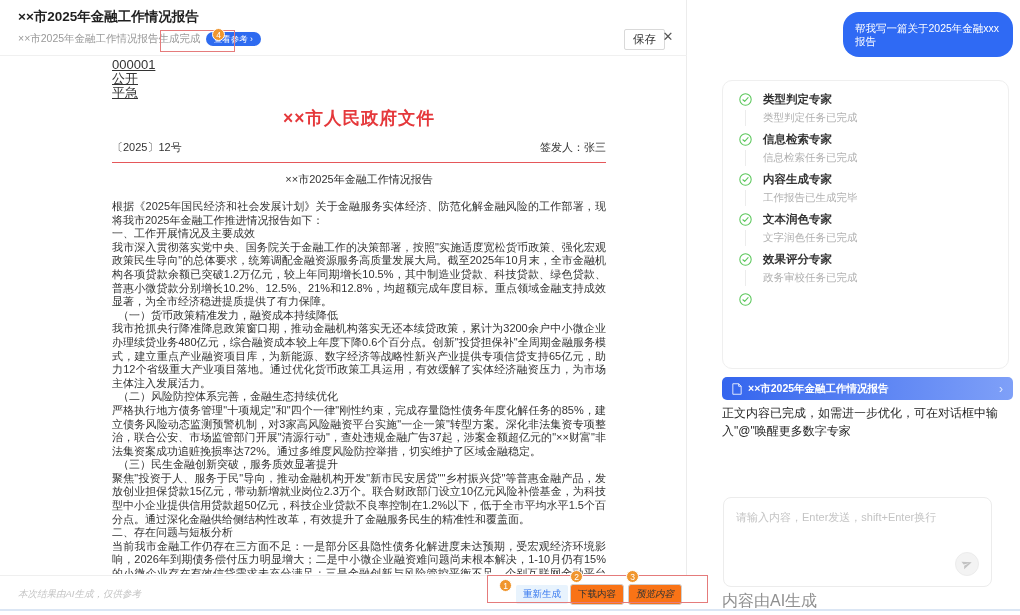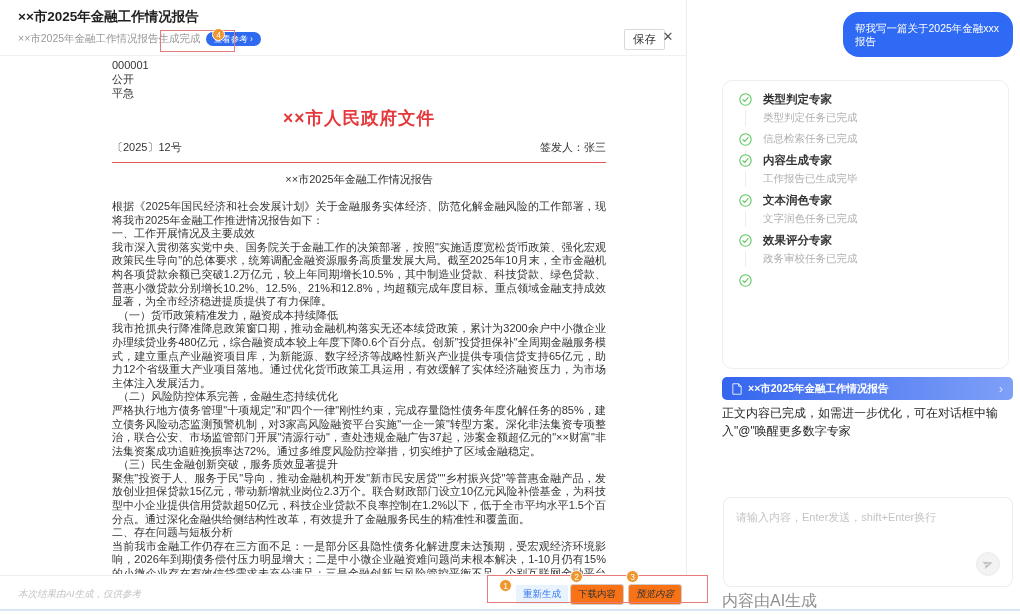--- a/index.html
+++ b/index.html
@@ -10,21 +10,21 @@
   .doc-panel { position:absolute; left:0; top:0; width:687px; height:610px; background:#fff; border-right:1px solid #ececec; }
   .panel-title { position:absolute; left:18px; top:8px; font-size:13.5px; font-weight:bold; color:#1f1f1f; }
   .status-row { position:absolute; left:18px; top:30px; height:18px; display:flex; align-items:center; }
   .status-text { font-size:10.5px; color:#999; }
   .ref-pill { margin-left:5px; background:#2e6bf0; color:#fff; font-size:8.5px; padding:2.5px 8px; border-radius:9px; border:none; cursor:pointer; line-height:1; }
   .header-sep { position:absolute; left:0; top:55px; width:687px; height:1px; background:#f0f0f0; }
   .save-btn { position:absolute; left:624px; top:29px; font-size:11.5px; color:#333; background:#fff; border:1px solid #d9d9d9; border-radius:2px; padding:2px 8px; cursor:pointer; }
   .close-x { position:absolute; left:660px; top:29px; font-size:13px; color:#555; cursor:pointer; width:16px; text-align:center; }
 
   .doc-content { position:absolute; left:112px; top:58px; width:494px; height:516px; overflow:hidden; color:#333; }
-  .meta-line { font-size:11px; line-height:14px; color:#333; }
+  .meta-line { font-size:13px; line-height:14px; color:#333;text-decoration:underline; }
   .red-title { text-align:center; font-size:17.5px; font-weight:bold; color:#e5383b; margin:6px 0 10px; letter-spacing:1px; }
   .num-row { display:flex; justify-content:space-between; font-size:11px; margin-bottom:7px; }
   .red-line { border:none; border-top:1.5px solid #e5575a; margin-bottom:9px; }
   .doc-subtitle { text-align:center; font-size:11px; margin-bottom:13px; color:#333; }
   .doc-body { font-size:11px; line-height:13.6px; text-align:justify; }
   .doc-body .p, .doc-body .h { margin:0; }
   .doc-body .h2 { padding-left:6px; }
 
   .bottom-bar { position:absolute; left:0; top:575px; width:687px; height:34px; border-top:1px solid #efefef; background:#fff; }
   .disclaimer { position:absolute; left:18px; top:588px; font-size:9.5px; font-style:italic; color:#c3c3c3; }
@@ -54,21 +54,21 @@
   .expert .etitle { font-size:11.5px; font-weight:bold; color:#333; line-height:13px; }
   .expert .estatus { font-size:10.5px; color:#b0b0b0; margin-top:6px; line-height:11px; }
 
   .doc-link-bar { position:absolute; left:722px; top:377px; width:291px; height:23px; border-radius:5px; background:linear-gradient(90deg,#3465ee,#7fa0f8); display:flex; align-items:center; padding:0 10px; cursor:pointer; }
   .doc-link-bar .dicon { width:10px; height:12px; flex:none; }
   .doc-link-text { flex:1; color:#fff; font-size:10.5px; font-weight:bold; margin-left:6px; white-space:nowrap; overflow:hidden; }
   .doc-link-chev { color:#dbe6ff; font-size:12px; }
 
   .completion-note { position:absolute; left:722px; top:404px; width:294px; font-size:12px; line-height:18px; color:#1f1f1f; }
 
-  .input-box { position:absolute; left:723px; top:497px; width:290px; height:90px; border:1px solid #ececec; border-radius:8px; background:#fff; }
+  .input-box { position:absolute; left:723px; top:497px; width:269px; height:90px; border:1px solid #ececec; border-radius:8px; background:#fff; }
   .input-box textarea { width:100%; height:60px; border:none; outline:none; resize:none; font-family:"Liberation Sans", sans-serif; font-size:11px; color:#333; padding:12px 12px 0; background:transparent; }
   .input-box textarea::placeholder { color:#c4c4c4; }
   .send-btn { position:absolute; right:12px; bottom:10px; width:24px; height:24px; border-radius:50%; background:#f3f3f3; border:1px solid #ececec; display:flex; align-items:center; justify-content:center; cursor:pointer; }
   .ai-note { position:absolute; left:722px; top:591px; width:291px; text-align:left; font-size:16px; color:#8f8f8f; }
 </style>
 </head>
 <body>
 
 <div class="page">
 
@@ -137,20 +137,21 @@
           <path d="M4.8 8.3 L7 10.4 L11.2 5.7" fill="none" stroke="#5bc75b" stroke-width="1.3" stroke-linecap="round" stroke-linejoin="round"></path>
         </svg>
       <div class="etitle">类型判定专家</div>
       <div class="estatus">类型判定任务已完成</div>
     </div>
     <div class="expert">
       <svg class="eicon" viewBox="0 0 16 16">
           <circle cx="8" cy="8" r="7" fill="none" stroke="#5bc75b" stroke-width="1.3"></circle>
           <path d="M4.8 8.3 L7 10.4 L11.2 5.7" fill="none" stroke="#5bc75b" stroke-width="1.3" stroke-linecap="round" stroke-linejoin="round"></path>
         </svg>
+      <div class="etitle">信息检索专家</div>
       <div class="estatus">信息检索任务已完成</div>
     </div>
     <div class="expert">
       <svg class="eicon" viewBox="0 0 16 16">
           <circle cx="8" cy="8" r="7" fill="none" stroke="#5bc75b" stroke-width="1.3"></circle>
           <path d="M4.8 8.3 L7 10.4 L11.2 5.7" fill="none" stroke="#5bc75b" stroke-width="1.3" stroke-linecap="round" stroke-linejoin="round"></path>
         </svg>
       <div class="etitle">内容生成专家</div>
       <div class="estatus">工作报告已生成完毕</div>
     </div>

